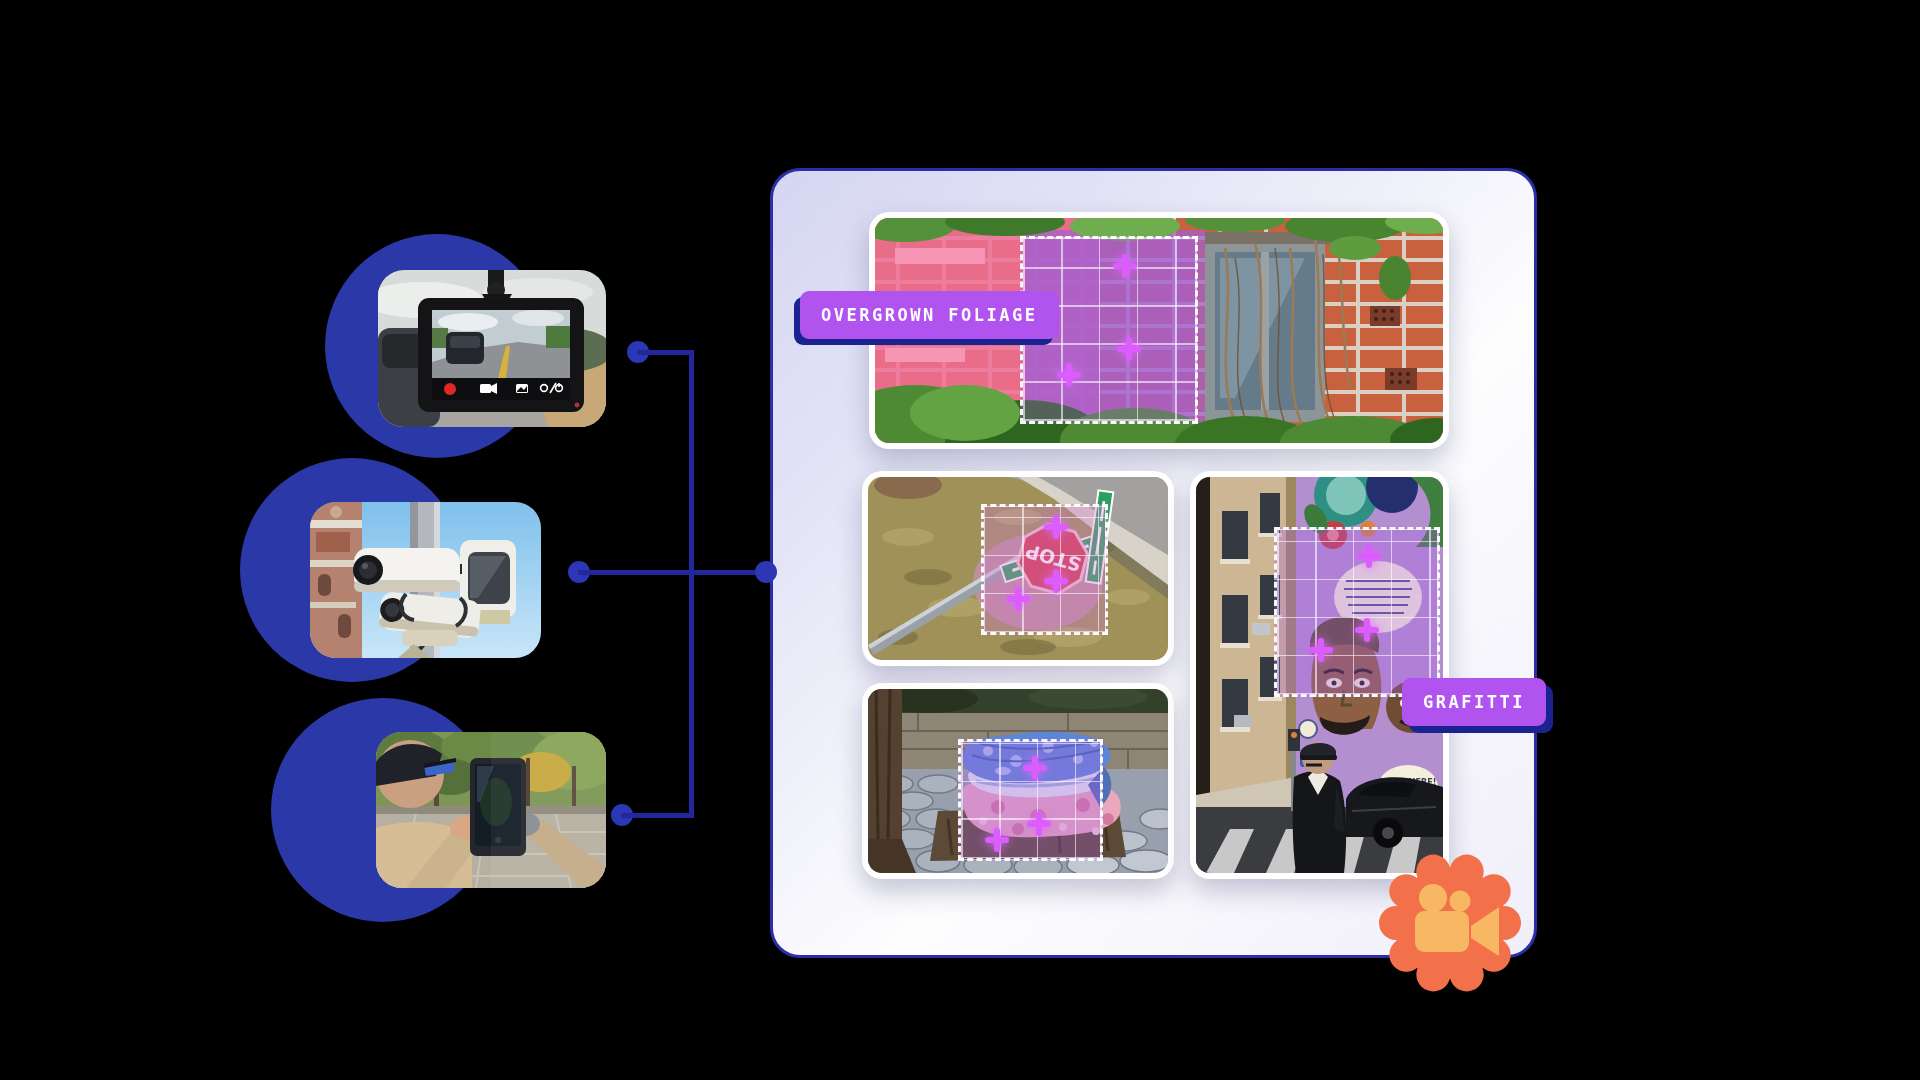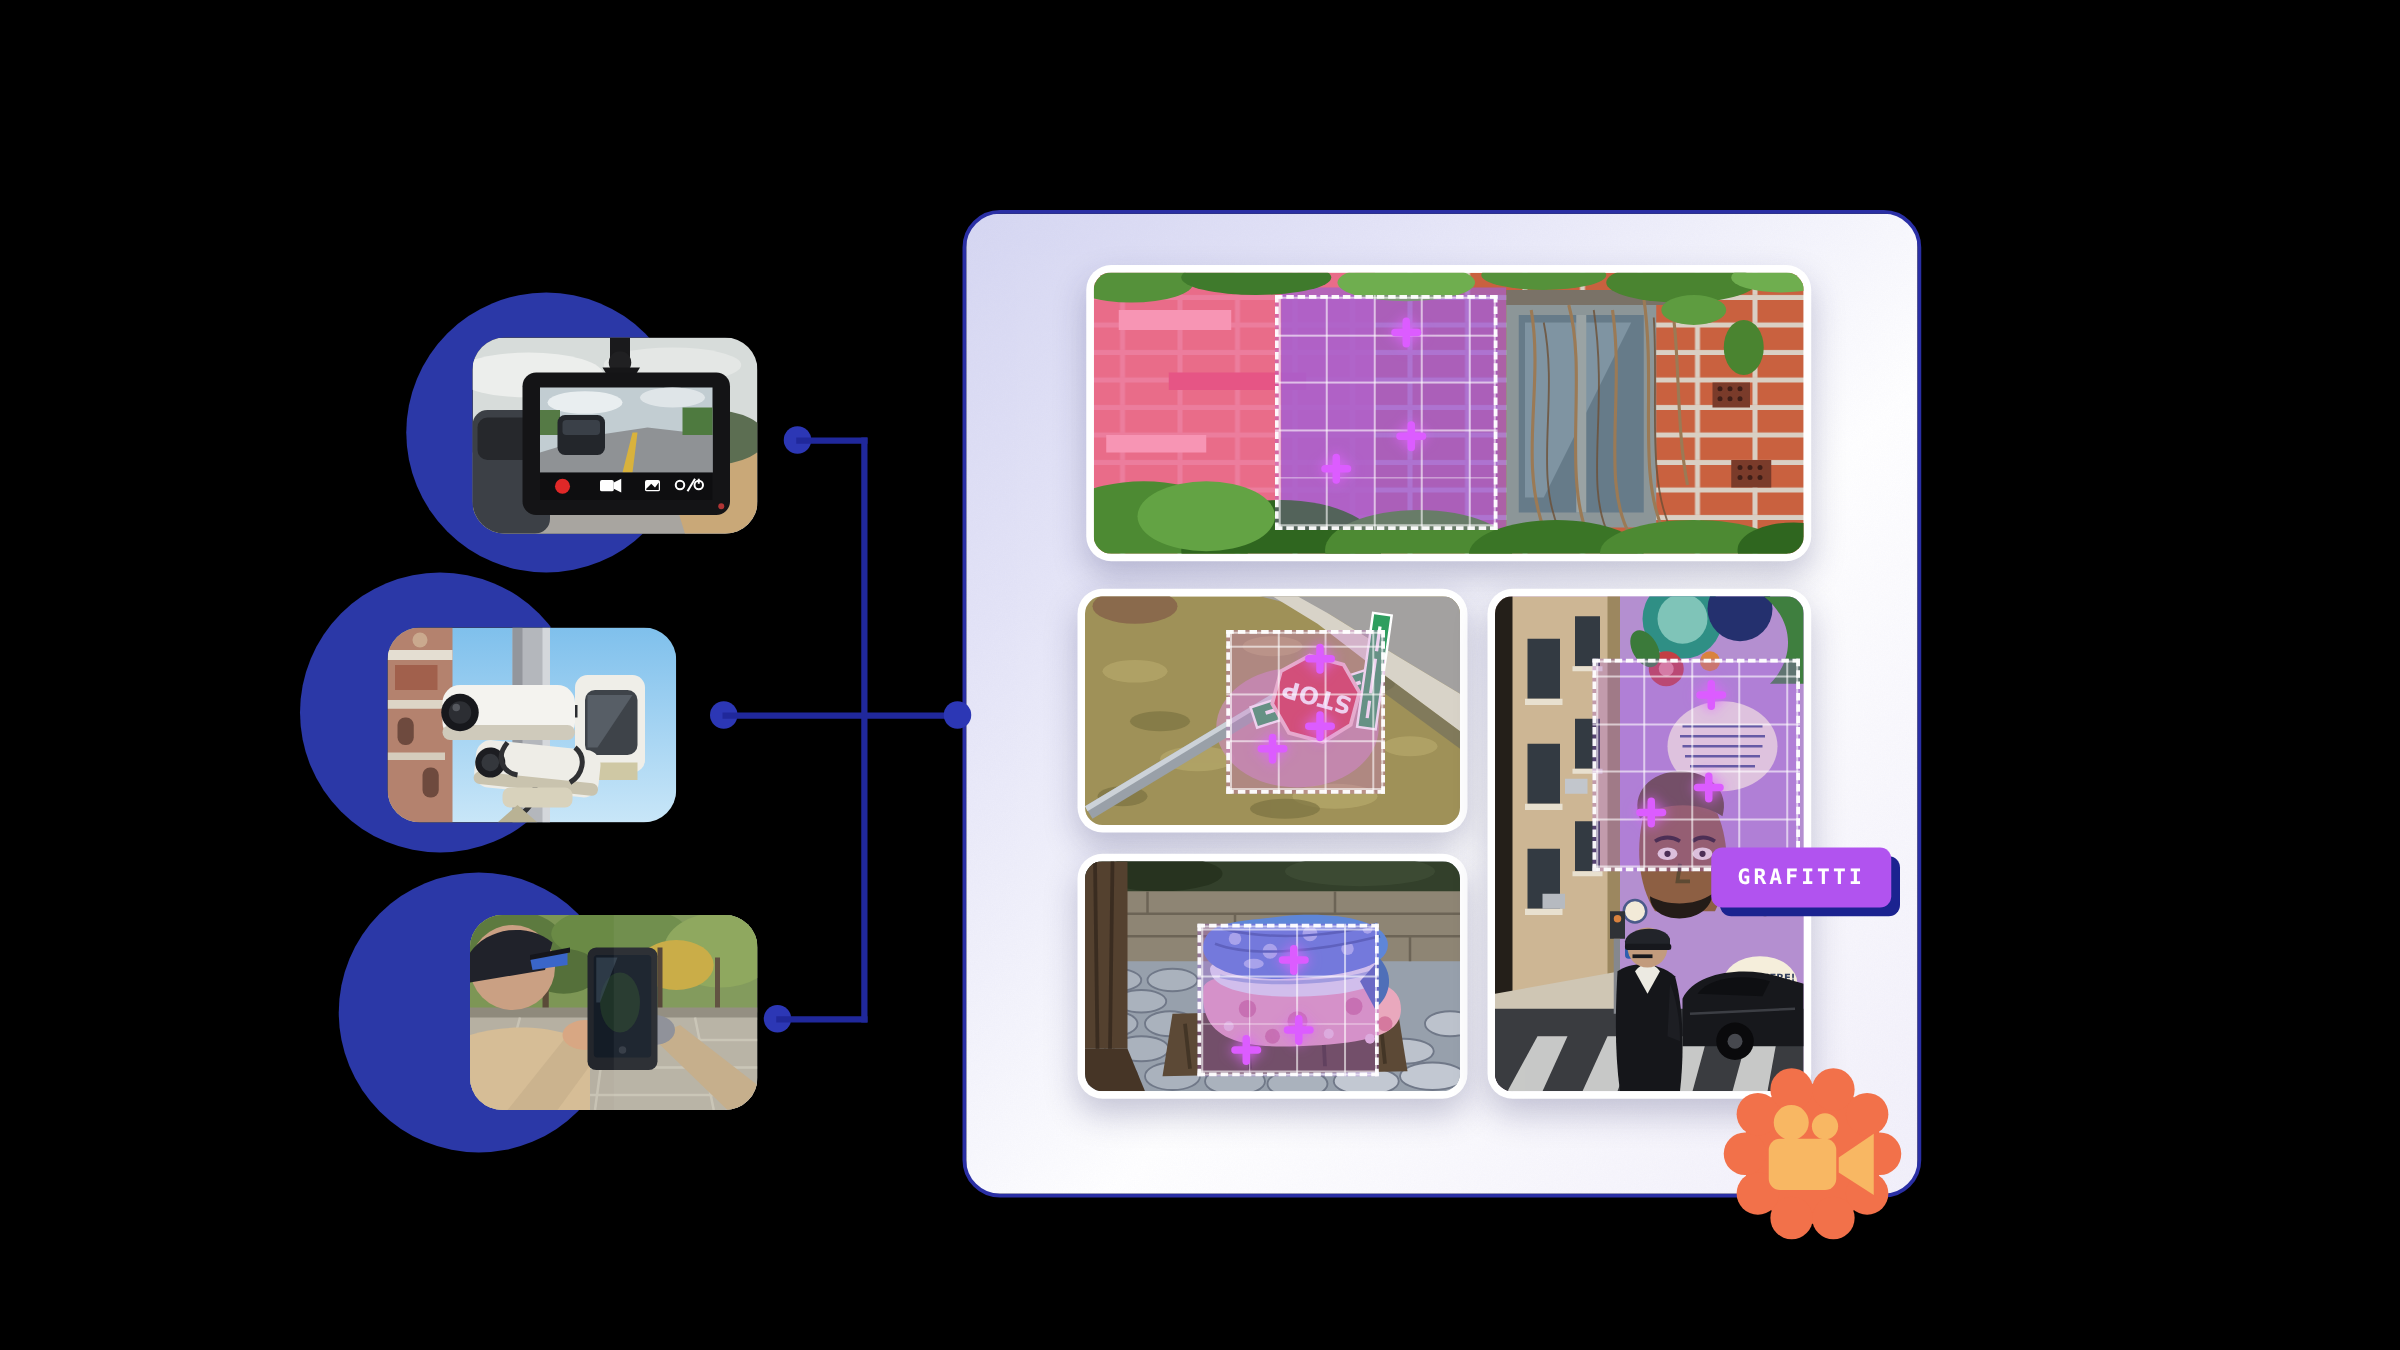--- a/index.html
+++ b/index.html
@@ -540,21 +540,22 @@
         </g>
       </svg>
       <div class="det" style="left:78px;top:50px;width:166px;height:170px;">
         <span class="spk" style="left:80px;top:14px;"></span>
         <span class="spk" style="left:78px;top:88px;"></span>
         <span class="spk" style="left:32px;top:108px;"></span>
       </div>
     </div>
   </div>
 
-  <div class="tag right-shadow" style="left:1369px;top:678px;text-align:center;">GRAFITTI</div>
+  <div class="tag" style="left:800px;top:291px;">OVERGROWN FOLIAGE</div>
+  <div class="tag right-shadow" style="left:1402px;top:678px;text-align:center;">GRAFITTI</div>
 
   <svg class="badge" viewBox="0 0 150 150">
     <g fill="#F2714A">
       <circle cx="75" cy="75" r="56"></circle>
       <circle cx="129" cy="75" r="17"></circle>
         <circle cx="118.7" cy="106.7" r="17"></circle>
       <circle cx="91.7" cy="126.4" r="17"></circle>
         <circle cx="58.3" cy="126.4" r="17"></circle>
       <circle cx="31.3" cy="106.7" r="17"></circle>
         <circle cx="21" cy="75" r="17"></circle>

